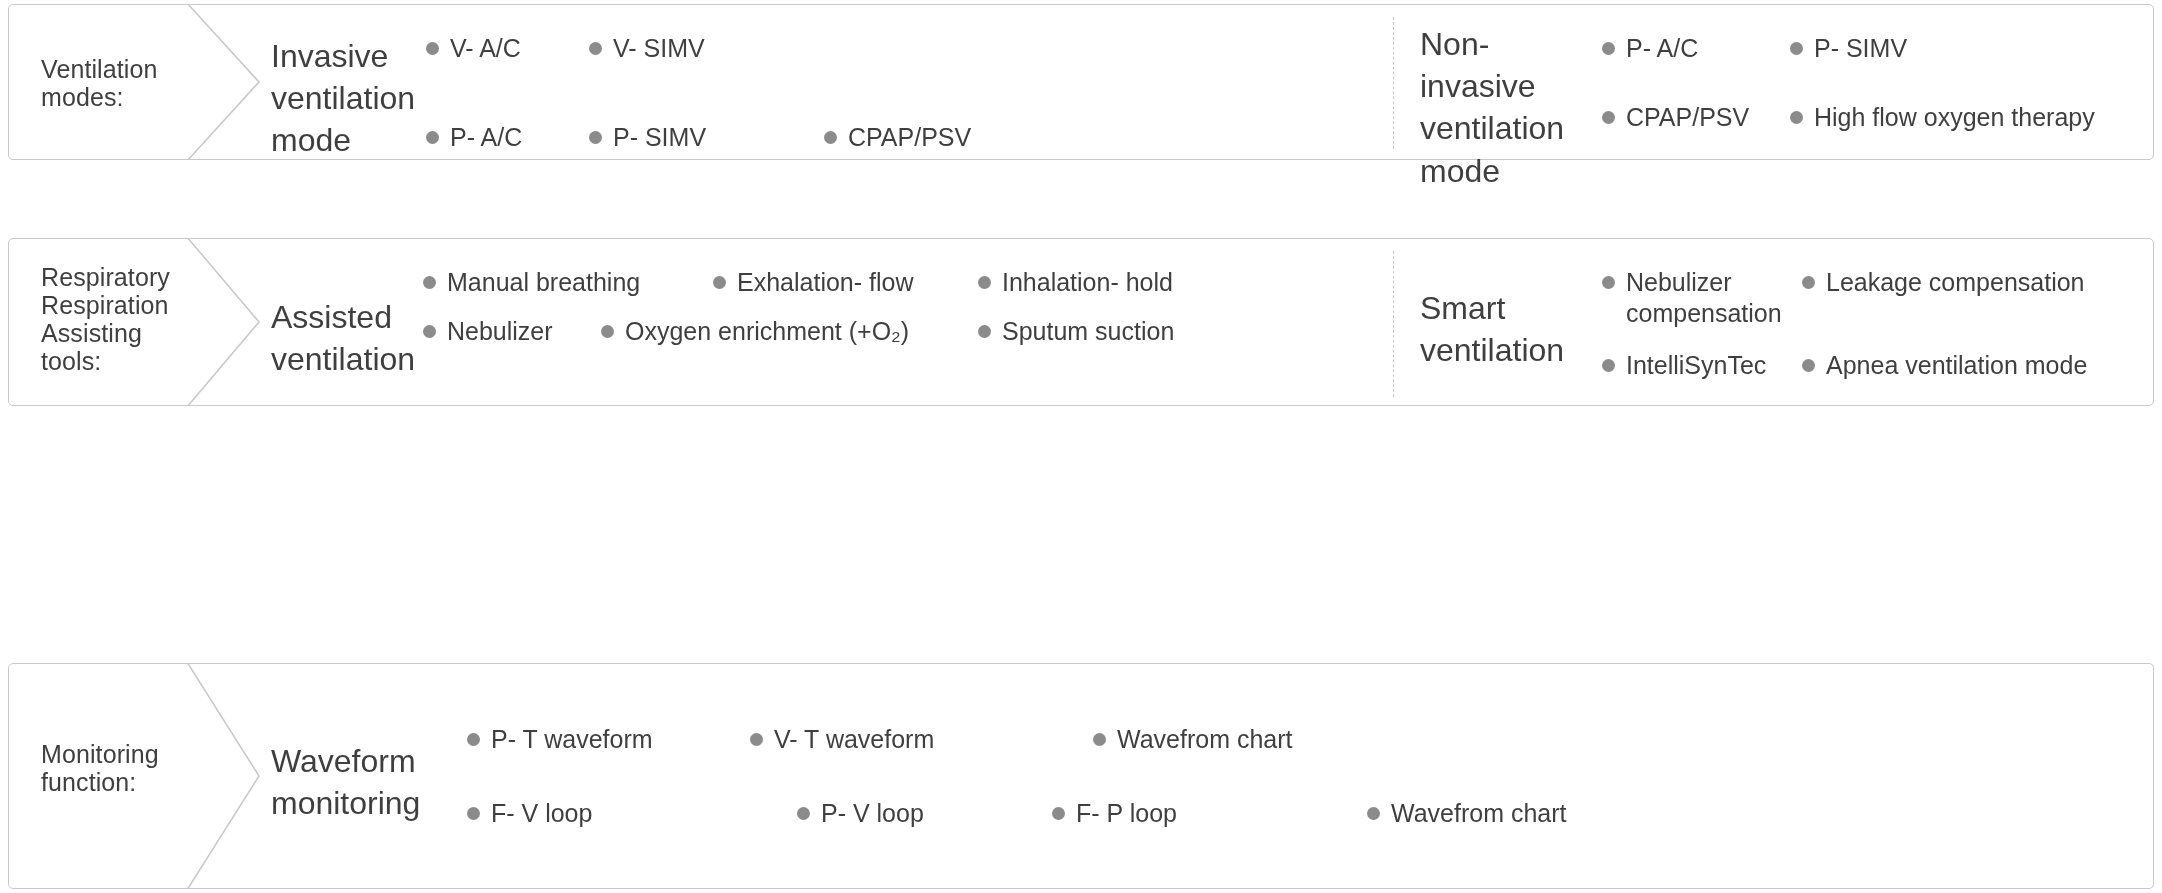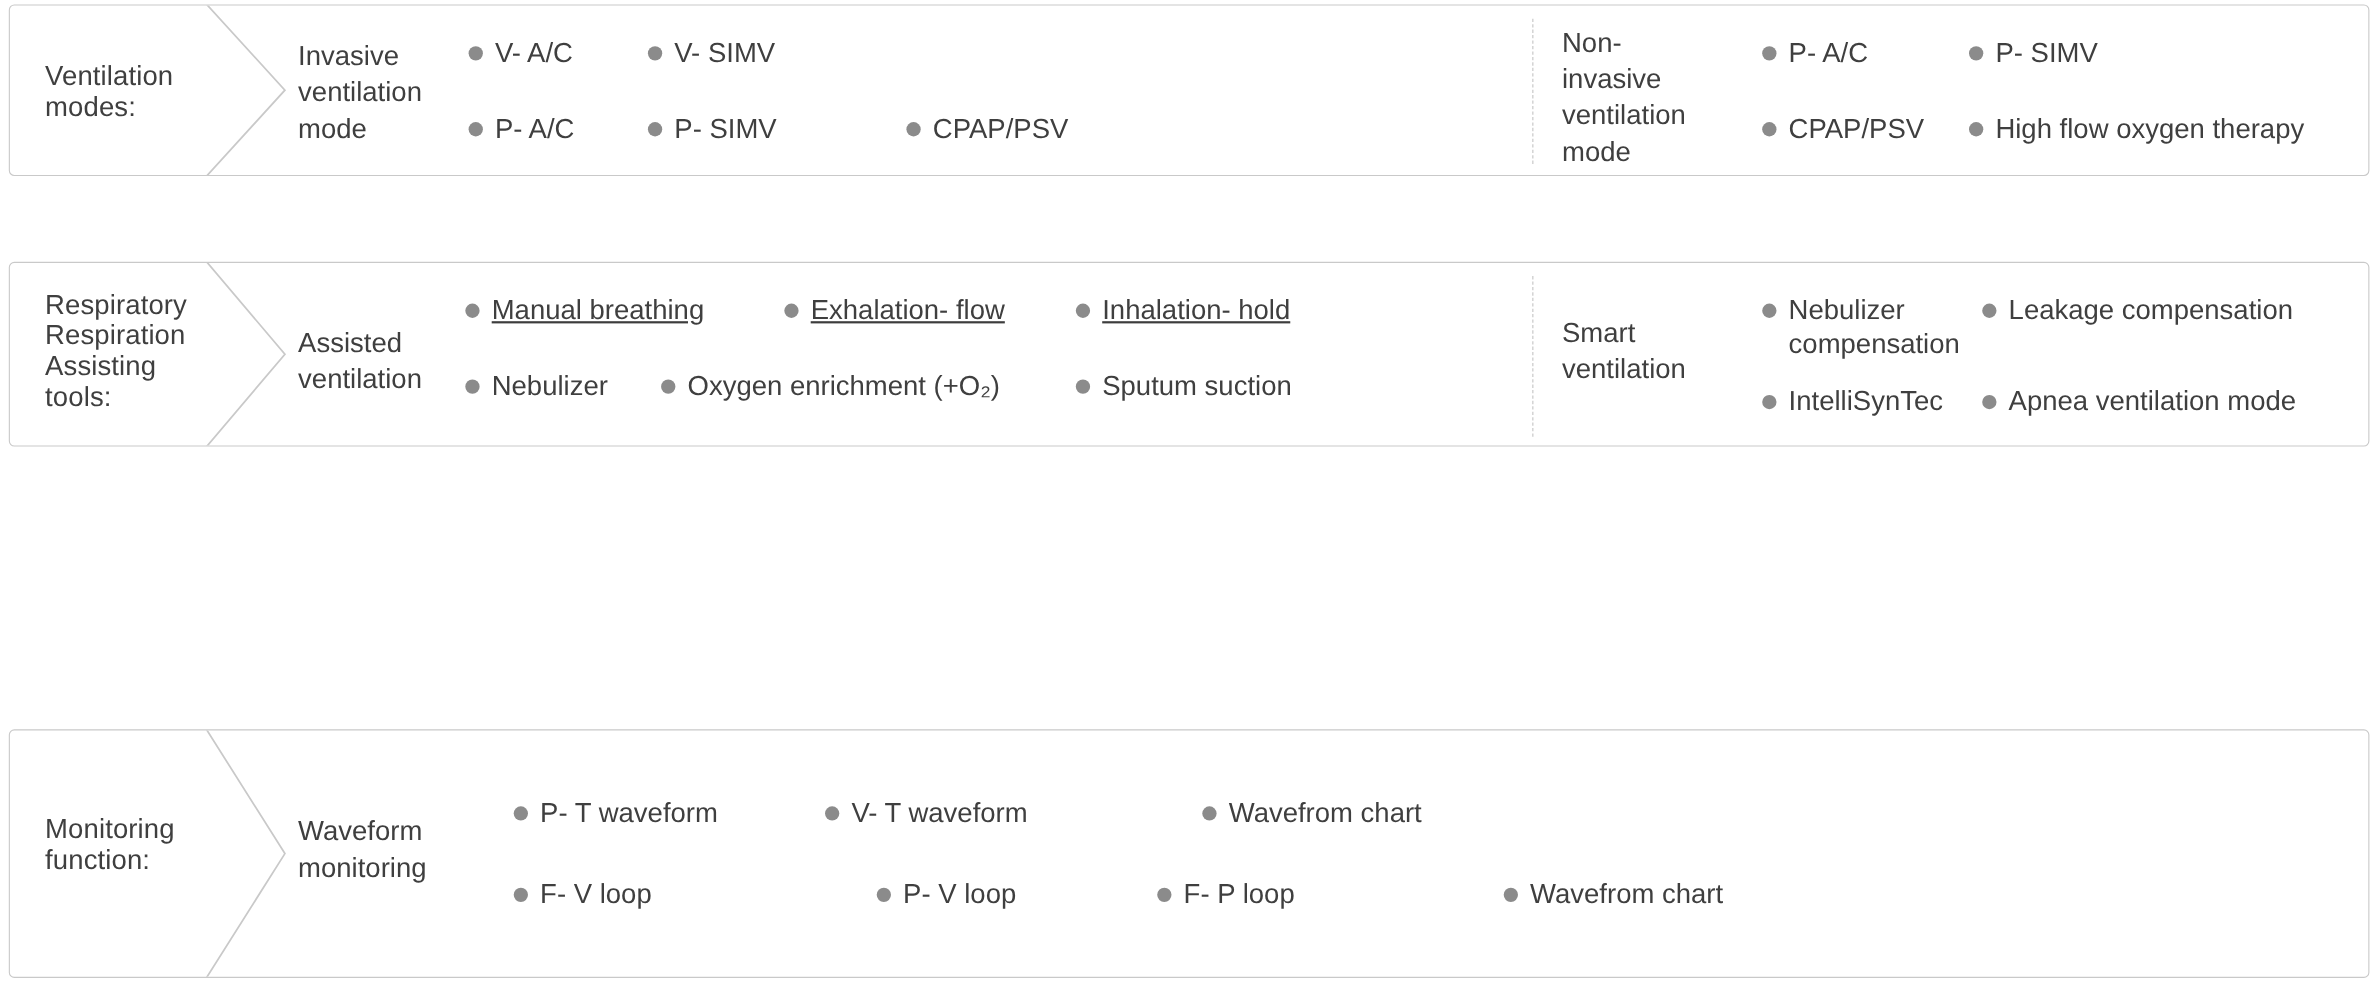--- a/index.html
+++ b/index.html
@@ -70,21 +70,21 @@
   #card-3 .cat-label { top: 76px; }
 
   
   .group {
     position: absolute;
     top: 0;
     bottom: 0;
   }
   .group-title {
     position: absolute;
-    font-size: 25px;
+    font-size: 32px;
     line-height: 1.32;
     color: #3f3f3f;
   }
   .items-grid {
     position: absolute;
   }
   .item-row {
     display: flex;
     align-items: flex-start;
   }
@@ -112,39 +112,39 @@
   .vdivider {
     position: absolute;
     width: 0;
     border-left: 1px dashed #c4c4c4;
   }
 
   
   #card-1 .grp-a { left: 262px; }
   #card-1 .grp-a .group-title { top: 30px; left: 0; width: 130px; }
   #card-1 .grp-a .items-grid  { top: 28px; left: 155px; }
-  #card-1 .grp-a .r1 { margin-bottom: 38px; }
+  #card-1 .grp-a .r1 { margin-bottom: 58px; }
   #card-1 .grp-a .c1 { width: 163px; }
   #card-1 .grp-a .c2 { width: 235px; }
   #card-1 .grp-a .c3 { width: 220px; }
 
   #card-1 .vdivider { left: 1384px; top: 12px; height: 132px; }
 
   #card-1 .grp-b { left: 1411px; }
   #card-1 .grp-b .group-title { top: 18px; left: 0; width: 150px; }
   #card-1 .grp-b .items-grid  { top: 28px; left: 182px; }
   #card-1 .grp-b .r1 { margin-bottom: 38px; }
   #card-1 .grp-b .c1 { width: 188px; }
   #card-1 .grp-b .c2 { width: 330px; }
 
   
   #card-2 .grp-a { left: 262px; }
   #card-2 .grp-a .group-title { top: 57px; left: 0; width: 140px; }
   #card-2 .grp-a .items-grid  { top: 28px; left: 152px; }
-  #card-2 .grp-a .r1 { margin-bottom: 38px; text-decoration: underline; }
+  #card-2 .grp-a .r1 { margin-bottom: 18px; }
   #card-2 .grp-a .c1 { width: 290px; }
   #card-2 .grp-a .c2 { width: 265px; }
   #card-2 .grp-a .c3 { width: 230px; }
   #card-2 .grp-a .r2 .c1 { width: 178px; }
   #card-2 .grp-a .r2 .c2 { width: 377px; }
   #card-2 .grp-a .r2 .c3 { width: 230px; }
 
   #card-2 .vdivider { left: 1384px; top: 12px; height: 146px; }
 
   #card-2 .grp-b { left: 1411px; }

